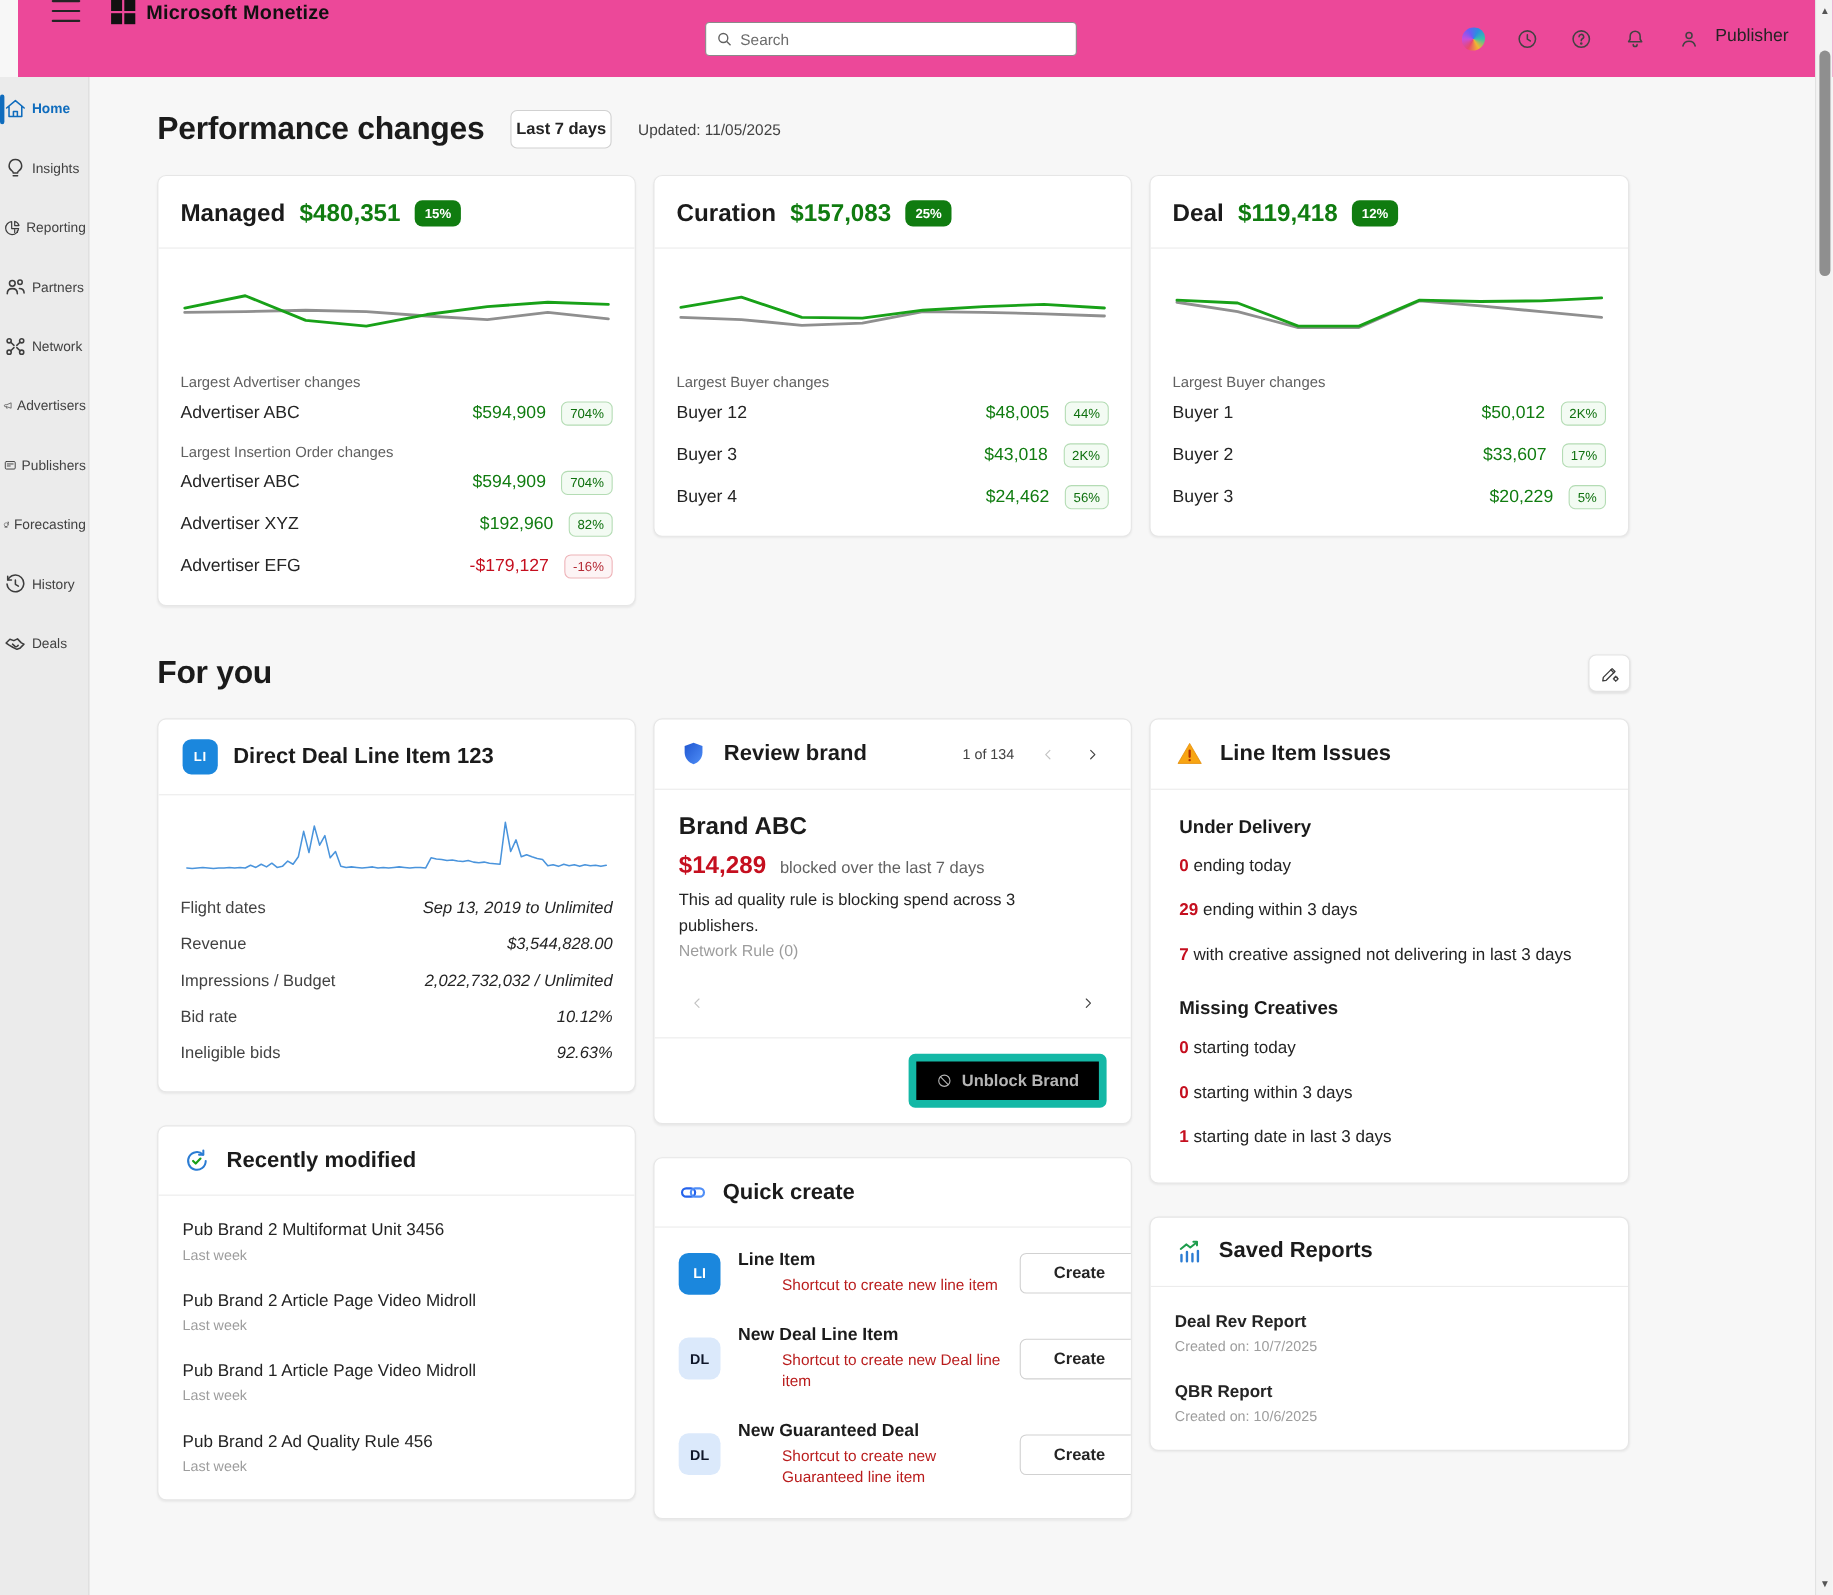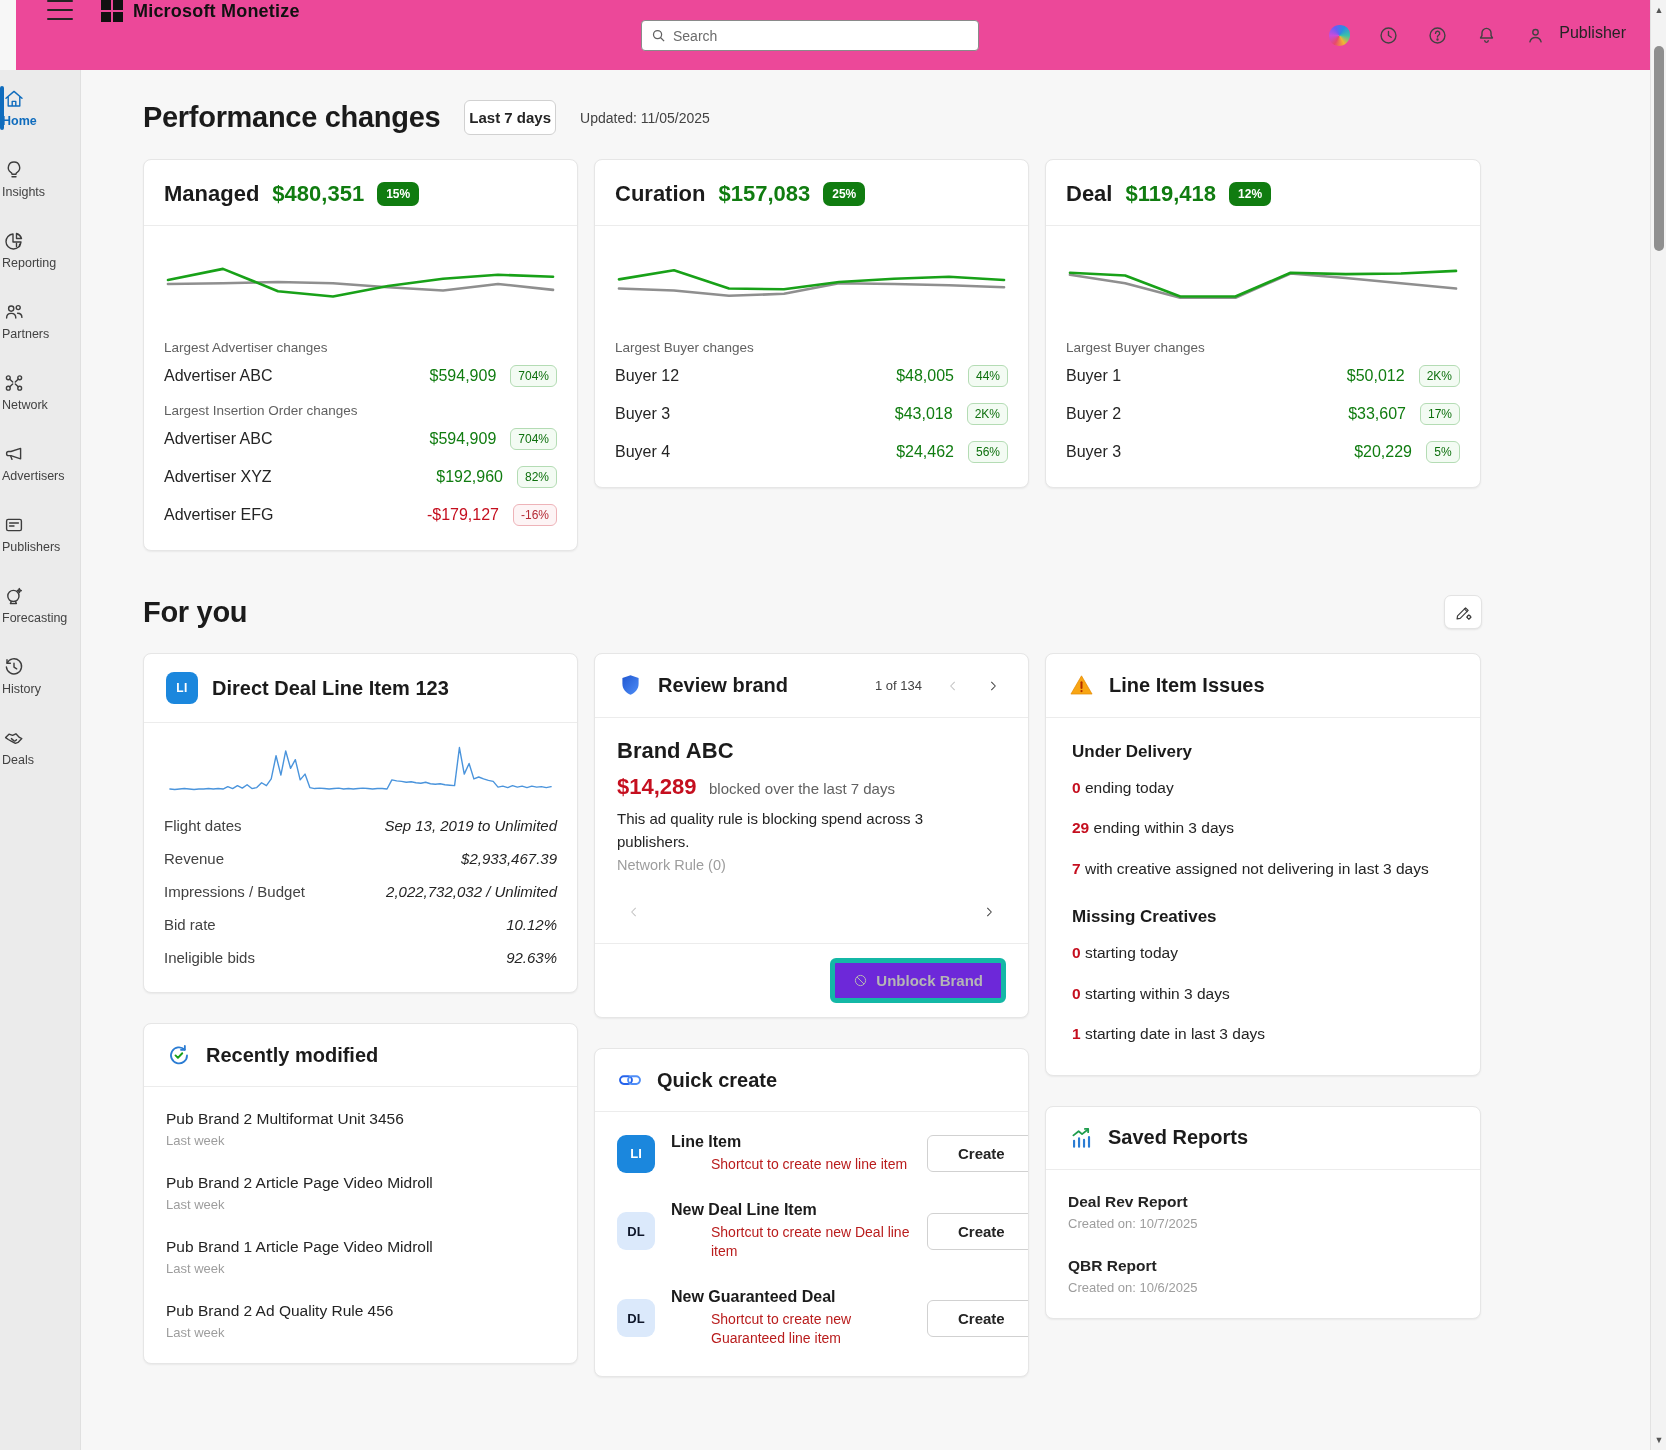--- a/index.html
+++ b/index.html
@@ -23,21 +23,21 @@
   .role { position:absolute; right:40px; top:24px; font-size:16px; color:#242424; }
 
   
   .vscroll { position:fixed; top:0; right:0; bottom:0; width:16px; background:#f3f3f3; border-left:1px solid #e2e2e2; z-index:30; }
   .vscroll .arr { position:absolute; left:0; width:16px; height:16px; display:flex; align-items:center; justify-content:center; font-size:9px; color:#555; }
   .vscroll .arr.up { top:2px; } .vscroll .arr.down { bottom:2px; }
   .vscroll .thumb { position:absolute; left:3px; top:46px; width:10px; height:205px; background:#8f8f8f; border-radius:6px; }
 
   
   .sidebar { position:fixed; top:70px; left:0; bottom:0; width:81px; background:#ebebeb; border-right:1px solid #e0e0e0; padding-top:8px; z-index:10; }
-  .nav-item { position:relative; width:100%; padding:9px 2px 10px; display:flex; flex-direction:column; gap:3px; cursor:pointer; margin-bottom:11px; }
+  .nav-item { position:relative; width:100%; padding:9px 2px 10px; display:flex; align-items:center; gap:3px; cursor:pointer; margin-bottom:11px; }
   .nav-label { font-size:12.5px; color:#424242; }
   .nav-item svg { width:24px; height:24px; stroke:#3d3d3d; fill:none; stroke-width:1.4; stroke-linecap:round; stroke-linejoin:round; }
   .nav-item.active .nav-label { color:#0f6cbd; font-weight:700; }
   .nav-item.active svg { stroke:#0f6cbd; }
   .nav-item.active::before { content:""; position:absolute; left:0; top:8px; bottom:8px; width:4px; border-radius:2px; background:#0f6cbd; }
 
   
   .main { position:absolute; top:70px; left:81px; width:1420px; padding:30px 0 0 62px; }
   .section-head { display:flex; align-items:center; gap:24px; margin-bottom:24px; }
   .section-title { font-size:29px; font-weight:700; color:#1b1b1b; letter-spacing:-.3px; }
@@ -87,21 +87,21 @@
   .chev.dim svg { stroke:#c3c3c3; }
   .rb-body { padding:20px 22px 8px; }
   .rb-brand { font-size:22px; font-weight:700; color:#1b1b1b; margin-bottom:10px; }
   .rb-amount-row { margin-bottom:8px; }
   .rb-amount { font-size:22px; font-weight:700; color:#c50f1f; margin-right:8px; }
   .rb-suffix { font-size:15px; color:#616161; }
   .rb-desc { font-size:15px; color:#242424; line-height:1.5; margin-bottom:4px; width:330px; }
   .rb-rule { font-size:14.5px; color:#9d9d9d; }
   .carousel-nav { display:flex; justify-content:space-between; align-items:center; margin:26px 4px 10px; }
   .rb-foot { border-top:1px solid #ececec; padding:14px 22px; display:flex; justify-content:flex-end; }
-  .btn-disabled { display:flex; align-items:center; gap:8px; background:#6d28d9; border:5px solid #14b8a6; color:#b5b5b5; font-size:15px; font-weight:700; border-radius:6px; padding:9px 18px; font-family:inherit; }
+  .btn-disabled { display:flex; align-items:center; gap:8px; background:#000000; border:7px solid #14b8a6; color:#b5b5b5; font-size:15px; font-weight:700; border-radius:6px; padding:9px 18px; font-family:inherit; }
   .btn-disabled svg { width:15px; height:15px; stroke:#b5b5b5; fill:none; stroke-width:1.6; }
 
   
   .lii-body { padding:6px 26px 20px; }
   .lii-sec { font-size:17px; font-weight:700; color:#1b1b1b; margin:18px 0 6px; }
   .lii-item { font-size:15.5px; color:#242424; padding:9px 0; line-height:1.45; }
   .lii-item b { color:#c50f1f; font-weight:700; }
 
   
   .list-body { padding:10px 0 10px; }
@@ -398,21 +398,21 @@
                 <polyline points="1.50,21.29 2.73,21.48 3.96,21.29 5.18,21.10 6.41,21.29 7.64,21.48 8.87,21.29 10.09,21.29 11.32,21.10 12.55,21.29 13.78,21.10 15.01,21.29 16.23,20.34 17.46,21.10 18.69,19.96 19.92,20.91 21.15,19.58 22.37,21.10 23.60,20.72 24.83,18.82 26.06,19.96 27.28,17.30 28.51,8.18 29.74,15.78 30.97,6.28 32.20,13.12 33.42,9.70 34.65,17.68 35.88,15.40 37.11,20.72 38.34,21.10 39.56,20.91 40.79,21.10 42.02,21.29 43.25,21.10 44.47,20.91 45.70,21.29 46.93,21.10 48.16,21.29 49.39,21.10 50.61,20.91 51.84,21.10 53.07,21.29 54.30,21.10 55.53,21.10 56.75,21.29 57.98,17.68 59.21,18.06 60.44,18.25 61.66,18.63 62.89,18.44 64.12,18.82 65.35,19.01 66.58,18.63 67.80,19.20 69.03,19.39 70.26,19.20 71.49,19.58 72.72,19.77 73.94,19.96 75.17,4.95 76.40,15.40 77.63,11.22 78.85,17.30 80.08,16.54 81.31,17.30 82.54,17.87 83.77,18.25 84.99,20.53 86.22,20.15 87.45,20.72 88.68,19.96 89.91,20.53 91.13,20.15 92.36,20.72 93.59,20.15 94.82,20.53 96.04,20.34 97.27,20.72 98.50,20.34" fill="none" stroke="#4a94dc" stroke-width="1.4" stroke-linejoin="round" stroke-linecap="round" vector-effect="non-scaling-stroke"></polyline>
               </svg>
           </div>
           <div class="kv-rows">
             <div class="kv">
                 <span class="k">Flight dates</span>
                 <span class="v">Sep 13, 2019 to Unlimited</span>
               </div>
             <div class="kv">
                 <span class="k">Revenue</span>
-                <span class="v">$2,933,467.39</span>
+                <span class="v">$3,544,828.00</span>
               </div>
             <div class="kv">
                 <span class="k">Impressions / Budget</span>
                 <span class="v">2,022,732,032 / Unlimited</span>
               </div>
             <div class="kv">
                 <span class="k">Bid rate</span>
                 <span class="v">10.12%</span>
               </div>
             <div class="kv">

